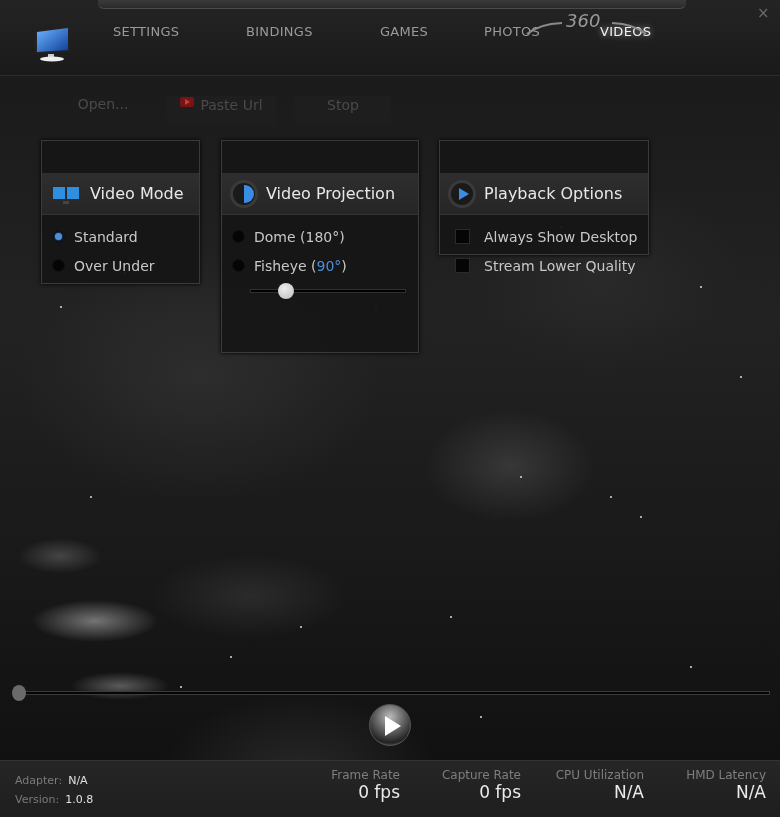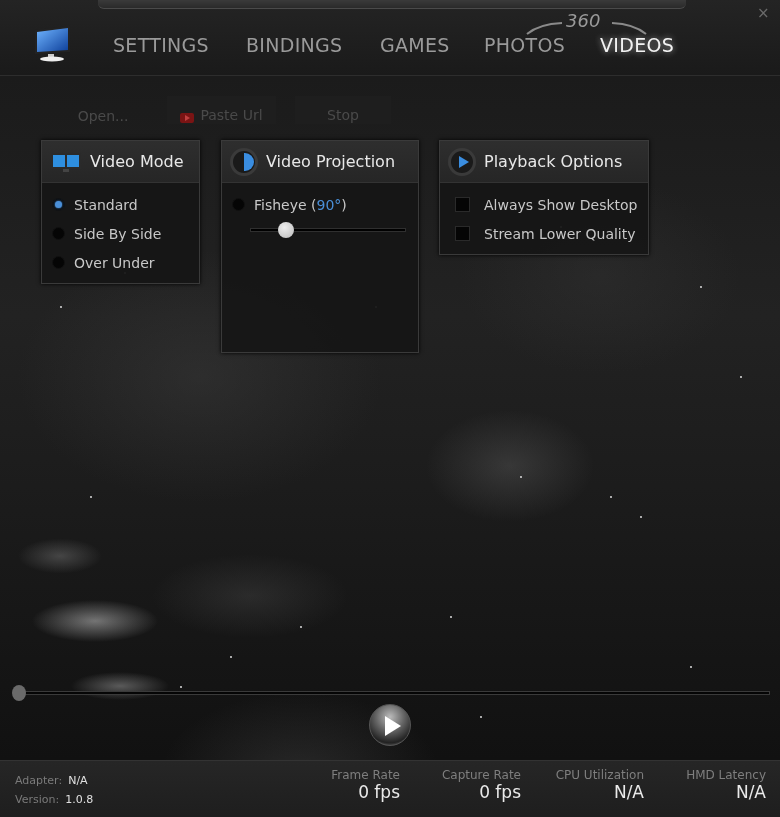--- a/index.html
+++ b/index.html
@@ -28,43 +28,43 @@
     background: linear-gradient(180deg, #242424 0%, #1a1a1a 100%);
     border-bottom: 1px solid #2d2d2d;
   }
   .topbar .ledge {
     position: absolute; left: 98px; top: 0; width: 588px; height: 9px;
     background: linear-gradient(180deg, #3a3a3a, #2a2a2a);
     border-radius: 0 0 6px 6px;
     border-bottom: 1px solid #4a4a4a;
   }
   .logo { position: absolute; left: 32px; top: 24px; width: 44px; height: 40px; }
-  .nav { position: absolute; top: 34px; font-size: 19px; letter-spacing: 0.3px; color: #9a9a9a; cursor: pointer; }
+  .nav { position: absolute; top: 24px; font-size: 13px; letter-spacing: 0.3px; color: #9a9a9a; cursor: pointer; }
   .nav.active { color: #f2f2f2; text-shadow: 0 0 6px rgba(255,255,255,0.6); }
   .nav-360 { position: absolute; left: 566px; top: 10px; font-size: 18px; font-style: italic; color: #9a9a9a; }
   .arc { position: absolute; left: 524px; top: 12px; width: 126px; height: 24px; }
   .close { position: absolute; left: 757px; top: 4px; font-size: 15px; color: #6a6a6a; cursor: pointer; }
 
   
   .btn {
     position: absolute; top: 96px; height: 28px; font-size: 14px; color: #4a4a4a;
-    display: flex; align-items: flex-end; justify-content: center; gap: 6px;
+    display: flex; align-items: flex-start; justify-content: center; gap: 6px;
   }
   .btn.boxed { background: rgba(30,30,30,0.85); border: 1px solid #1e1e1e; }
   .yt { width: 14px; height: 10px; background: #7a1414; border-radius: 2px; position: relative; }
   .yt::after { content: ""; position: absolute; left: 5px; top: 2px; border-left: 5px solid #c04040; border-top: 3px solid transparent; border-bottom: 3px solid transparent; }
 
   
   .panel {
     position: absolute; top: 140px; background: rgba(22,22,22,0.95);
     border: 1px solid #3a3a3a; box-shadow: 0 0 4px #000;
   }
   .panel-head {
     height: 42px; background: linear-gradient(180deg, #2e2e2e, #262626);
-    border-bottom: 1px solid #333; display: flex; align-items: center; padding-left: 8px;
+    border-bottom: 1px solid #333; display: flex; align-items: center; padding-left: 8px; margin-top: 32px;
   }
   .panel-title { font-size: 16px; color: #e8e8e8; margin-left: 8px; }
   .panel-body { padding: 7px 0 6px 10px; }
   .opt { display: flex; align-items: center; height: 29px; font-size: 14px; color: #c8c8c8; cursor: pointer; }
   .radio { width: 13px; height: 13px; border-radius: 50%; background: #050505; border: 1px solid #111; margin-right: 9px; position: relative; }
   .radio.on::after { content: ""; position: absolute; left: 2px; top: 2px; width: 7px; height: 7px; border-radius: 50%; background: #4a8fd8; box-shadow: 0 0 3px #4a8fd8; }
   .check { width: 15px; height: 15px; background: #050505; border: 1px solid #2a2a2a; margin-right: 14px; }
   .blue { color: #4a8fd8; }
 
   .icon-circle { width: 28px; height: 28px; border-radius: 50%; border: 3px solid #3a3a3a; background: #1a1a1a; position: relative; overflow: hidden; }
@@ -167,39 +167,39 @@
     </svg>
     <span class="panel-title">Video Mode</span>
   </div>
   <div class="panel-body">
     <div class="opt">
       <span class="radio on"></span>
       <span>Standard</span>
     </div>
     <div class="opt">
       <span class="radio"></span>
-      <span>Side By Side</span>
-    </div>
-    <div class="opt">
-      <span class="radio"></span>
       <span>Over Under</span>
     </div>
   </div>
 </div>
 
 <div class="panel" style="left:221px;width:198px;height:213px">
   <div class="panel-head">
     <div class="icon-circle">
       <div style="position:absolute;left:11px;top:2px;width:10px;height:18px;background:#3a8de0;border-radius:0 10px 10px 0;"></div>
     </div>
     <span class="panel-title">Video Projection</span>
   </div>
   <div class="panel-body">
     <div class="opt">
       <span class="radio"></span>
+      <span>Dome (180°)</span>
+    </div>
+    <div class="opt">
+      <span class="radio"></span>
       <span><span>Fisheye (</span><span class="blue">90°</span><span>)</span></span>
     </div>
     <div class="fslider">
       <div class="track"></div>
       <div class="thumb" id="fthumb" style="left: 28px;"></div>
     </div>
   </div>
 </div>
 
 <div class="panel" style="left:439px;width:210px;height:115px">

